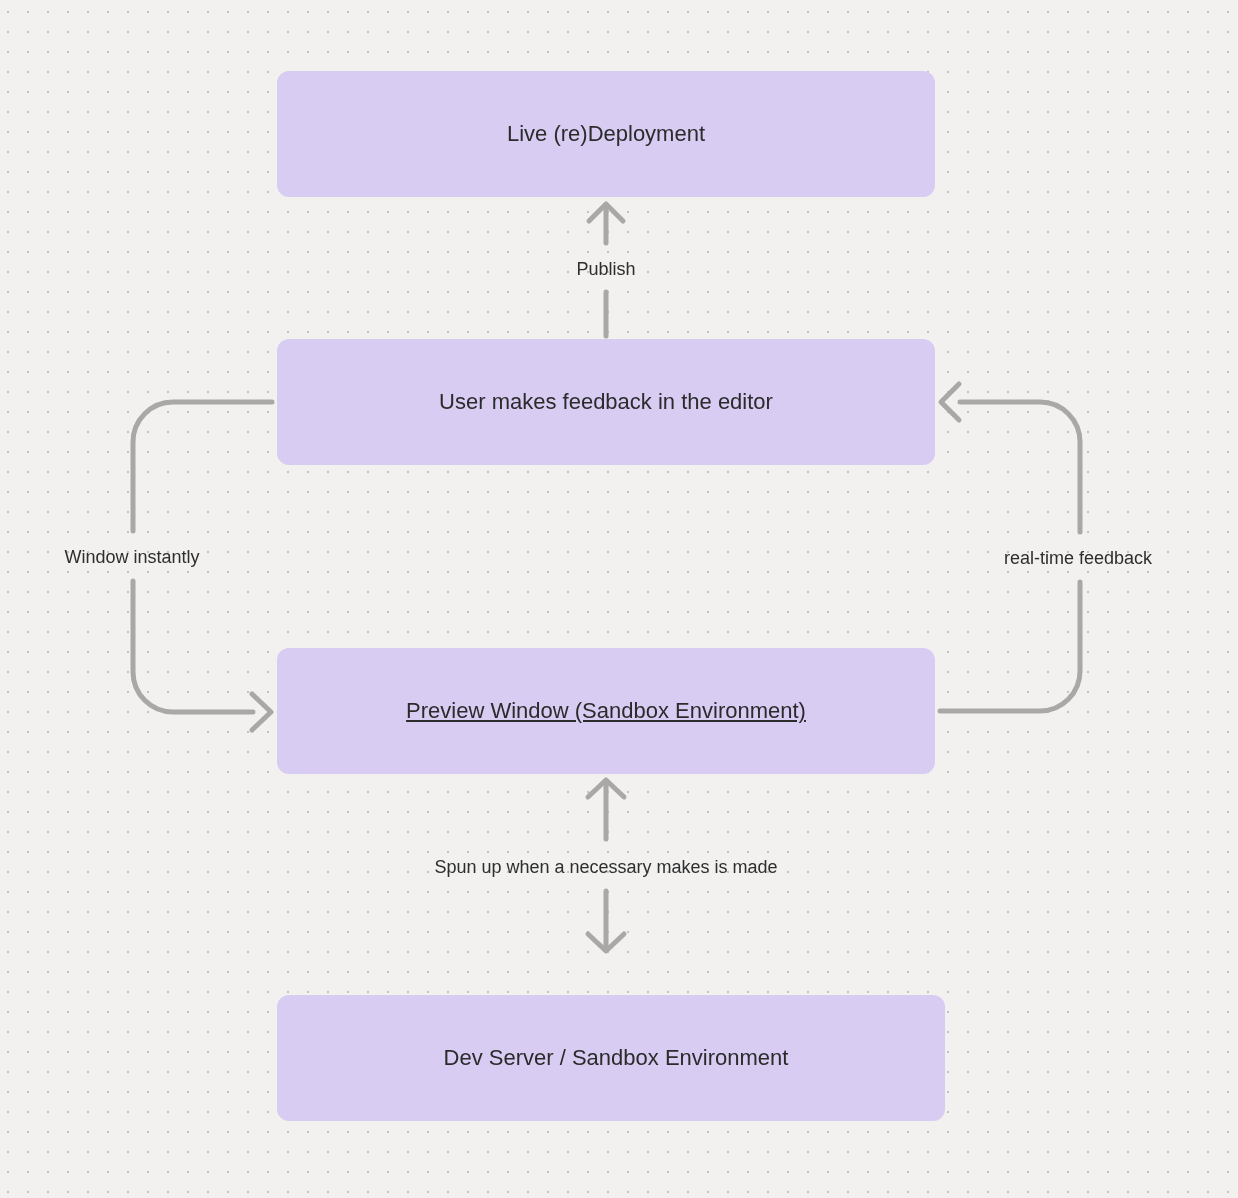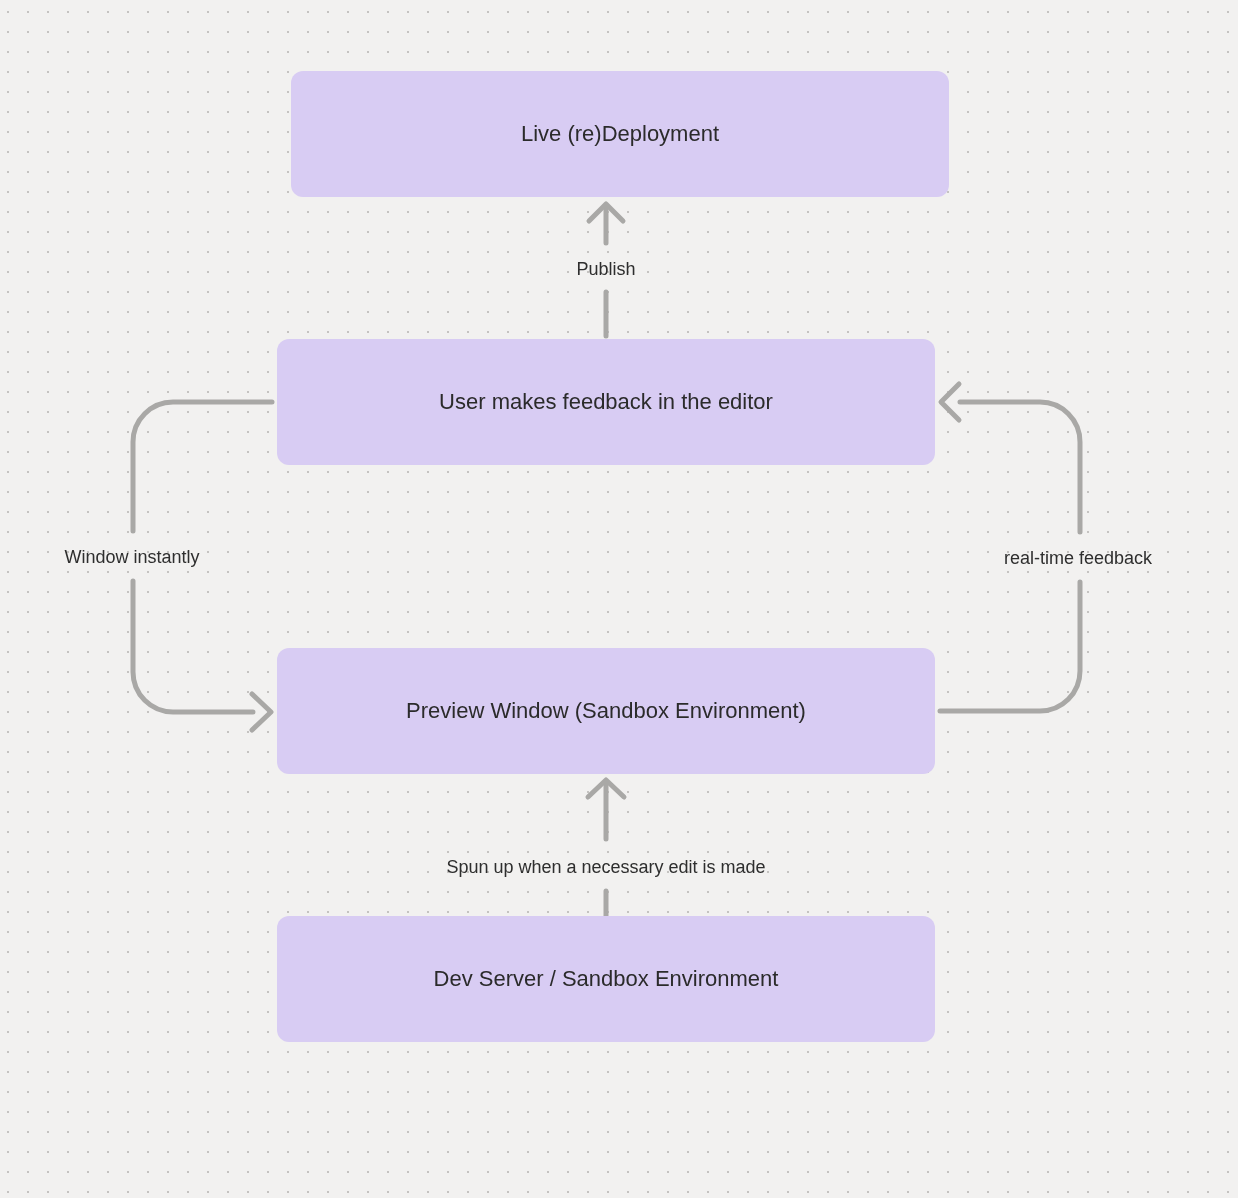--- a/index.html
+++ b/index.html
@@ -78,37 +78,37 @@
     </g>
 
     <g>
       <path d="M606 783 L606 839"></path>
       <path d="M588 797 L606 780 L624 797"></path>
       <path d="M606 891 L606 947"></path>
       <path d="M588 934 L606 951 L624 934"></path>
     </g>
   </svg>
 
-  <div class="node" style="top: 71px; margin-left: 14px;">
+  <div class="node" style="top: 71px;">
     <span>Live (re)Deployment</span>
   </div>
 
   <div class="node" style="top: 339px;">
     <span>User makes feedback in the editor</span>
   </div>
 
-  <div class="node" style="top: 648px;">
+  <div class="node" style="top: 648px; text-decoration: underline;">
     <span>Preview Window (Sandbox Environment)</span>
   </div>
 
-  <div class="node" style="top: 916px;">
+  <div class="node" style="top: 995px; padding-left: 10px;">
     <span>Dev Server / Sandbox Environment</span>
   </div>
 
   <div class="edge-label" style="left: 606px; top: 269px;">Publish</div>
 
   <div class="edge-label" style="left: 132px; top: 557px;">Window instantly</div>
 
   <div class="edge-label" style="left: 1078px; top: 558px; text-align: right;">real-time feedback</div>
 
-  <div class="edge-label" style="left: 606px; top: 867px;">Spun up when a necessary edit is made</div>
+  <div class="edge-label" style="left: 606px; top: 867px;">Spun up when a necessary makes is made</div>
 
 </div>
 
 </body></html>

